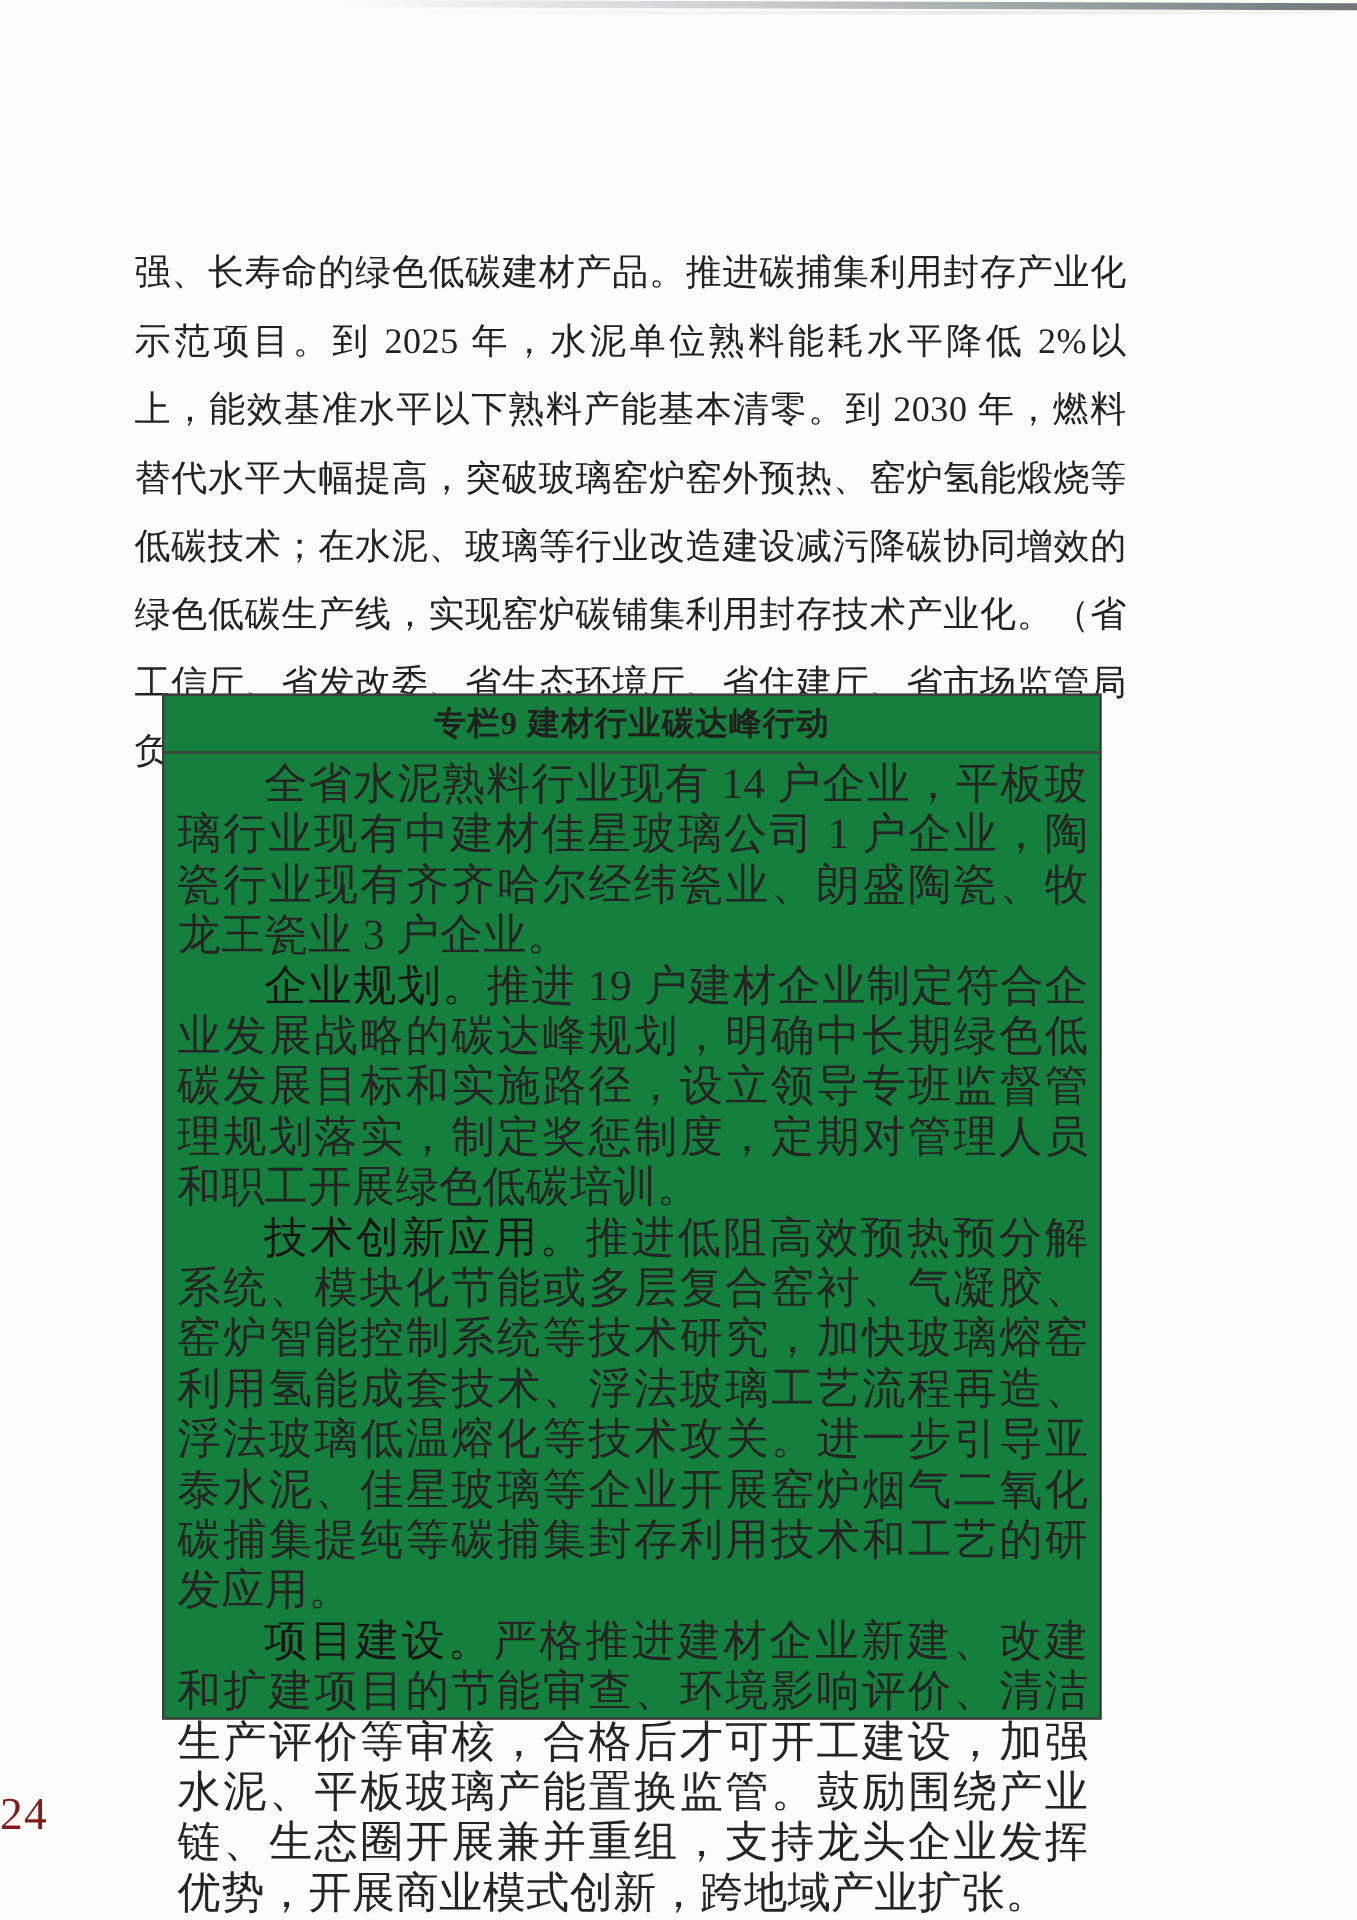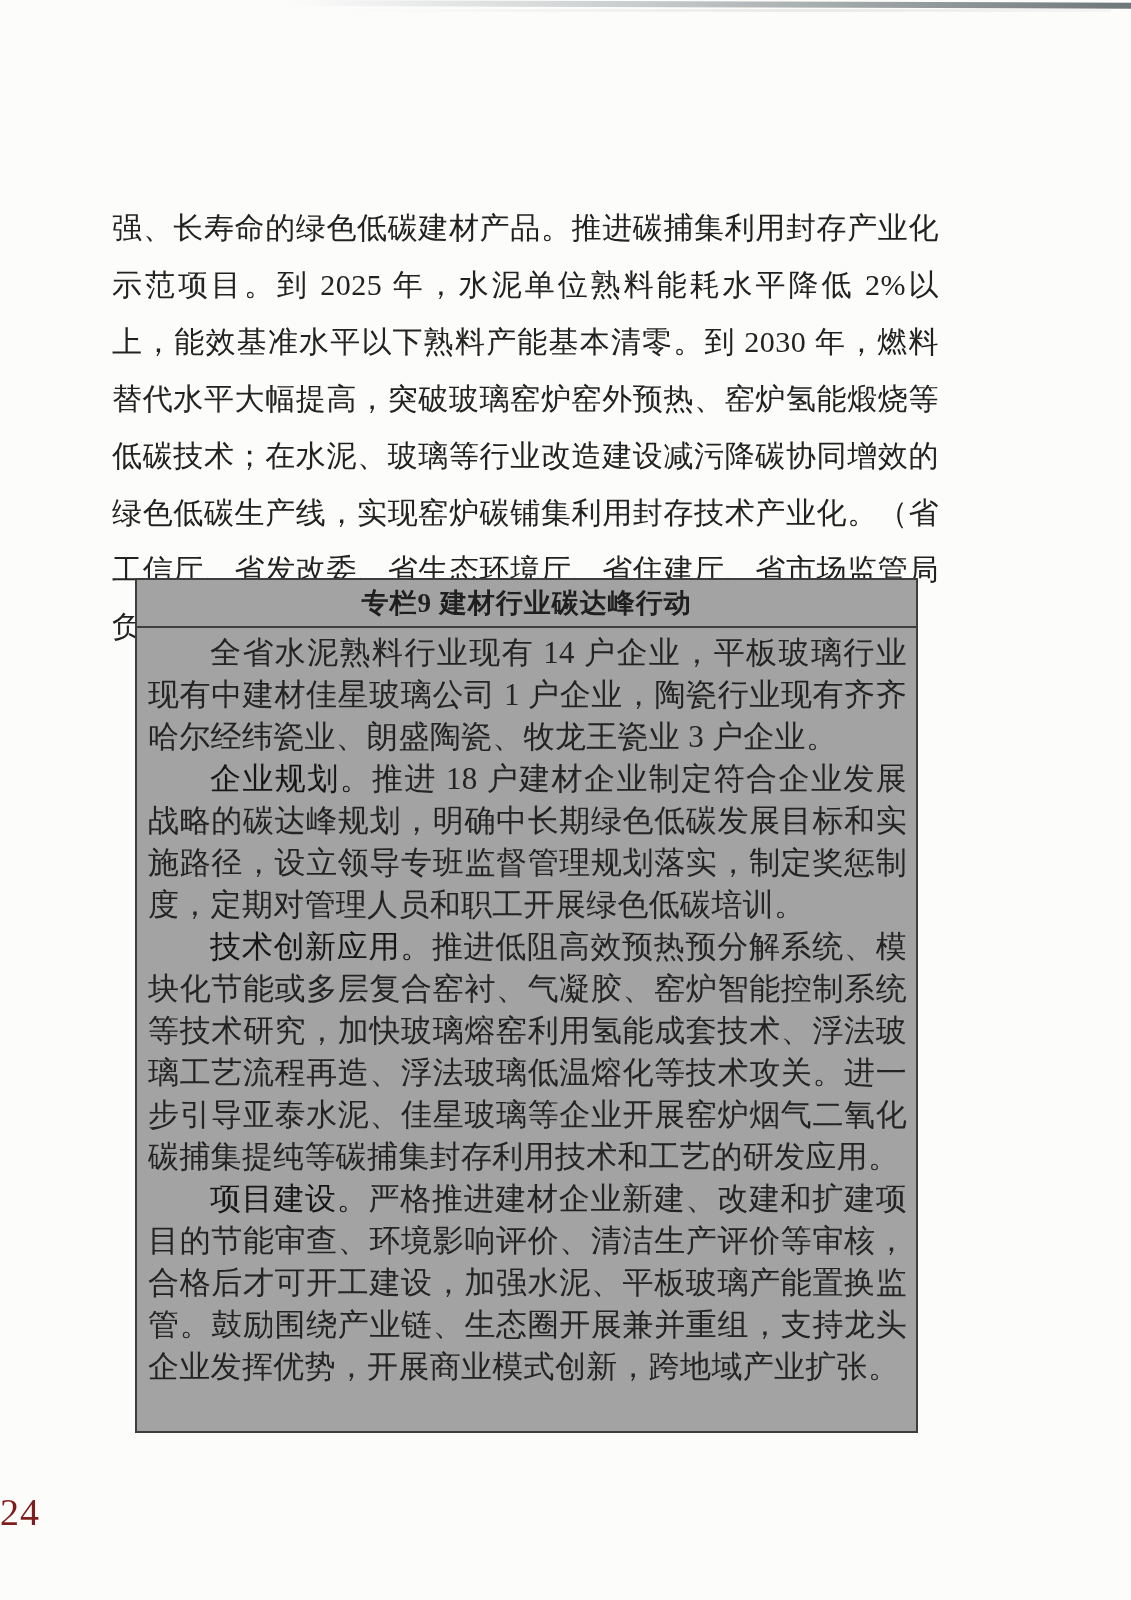--- a/index.html
+++ b/index.html
@@ -50,39 +50,39 @@
     color: #222;
   }
   .callout-box {
     position: absolute;
     left: 135px;
     top: 578px;
     width: 783px;
     height: 855px;
     border: 2px solid #3e3e3e;
     box-sizing: border-box;
-    background: #a3a3a3;
+    background: #15803d;
   }
   .box-title {
     height: 46px;
     line-height: 46px;
     border-bottom: 2px solid #3e3e3e;
     text-align: center;
     font-size: 27px;
     font-weight: 600;
     color: #1f1f1f;
     letter-spacing: 1px;
   }
   .box-content {
     padding: 4px 9px 0 11px;
   }
   .box-content p {
     margin: 0;
     text-indent: 2em;
-    font-size: 31px;
+    font-size: 36px;
     line-height: 42px;
     text-align: justify;
     letter-spacing: 0.3px;
     color: #242424;
   }
   .box-content p b {
     font-weight: 400;
     color: #161616;
   }
   .page-number {
@@ -104,21 +104,21 @@
   <div class="scan-smudge"></div>
 
   <div class="body-text">
     <p>强、长寿命的绿色低碳建材产品。推进碳捕集利用封存产业化示范项目。到 2025 年，水泥单位熟料能耗水平降低 2%以上，能效基准水平以下熟料产能基本清零。到 2030 年，燃料替代水平大幅提高，突破玻璃窑炉窑外预热、窑炉氢能煅烧等低碳技术；在水泥、玻璃等行业改造建设减污降碳协同增效的绿色低碳生产线，实现窑炉碳铺集利用封存技术产业化。（省工信厅、省发改委、省生态环境厅、省住建厅、省市场监管局负责）</p>
   </div>
 
   <div class="callout-box">
     <div class="box-title">专栏9 建材行业碳达峰行动</div>
     <div class="box-content">
       <p><b></b><span>全省水泥熟料行业现有 14 户企业，平板玻璃行业现有中建材佳星玻璃公司 1 户企业，陶瓷行业现有齐齐哈尔经纬瓷业、朗盛陶瓷、牧龙王瓷业 3 户企业。</span></p>
-      <p><b>企业规划。</b><span>推进 18 户建材企业制定符合企业发展战略的碳达峰规划，明确中长期绿色低碳发展目标和实施路径，设立领导专班监督管理规划落实，制定奖惩制度，定期对管理人员和职工开展绿色低碳培训。</span></p>
+      <p><b>企业规划。</b><span>推进 19 户建材企业制定符合企业发展战略的碳达峰规划，明确中长期绿色低碳发展目标和实施路径，设立领导专班监督管理规划落实，制定奖惩制度，定期对管理人员和职工开展绿色低碳培训。</span></p>
       <p><b>技术创新应用。</b><span>推进低阻高效预热预分解系统、模块化节能或多层复合窑衬、气凝胶、窑炉智能控制系统等技术研究，加快玻璃熔窑利用氢能成套技术、浮法玻璃工艺流程再造、浮法玻璃低温熔化等技术攻关。进一步引导亚泰水泥、佳星玻璃等企业开展窑炉烟气二氧化碳捕集提纯等碳捕集封存利用技术和工艺的研发应用。</span></p>
       <p><b>项目建设。</b><span>严格推进建材企业新建、改建和扩建项目的节能审查、环境影响评价、清洁生产评价等审核，合格后才可开工建设，加强水泥、平板玻璃产能置换监管。鼓励围绕产业链、生态圈开展兼并重组，支持龙头企业发挥优势，开展商业模式创新，跨地域产业扩张。</span></p>
     </div>
   </div>
 
   <div class="page-number">24</div>
 
 </div>
 
 </body></html>

